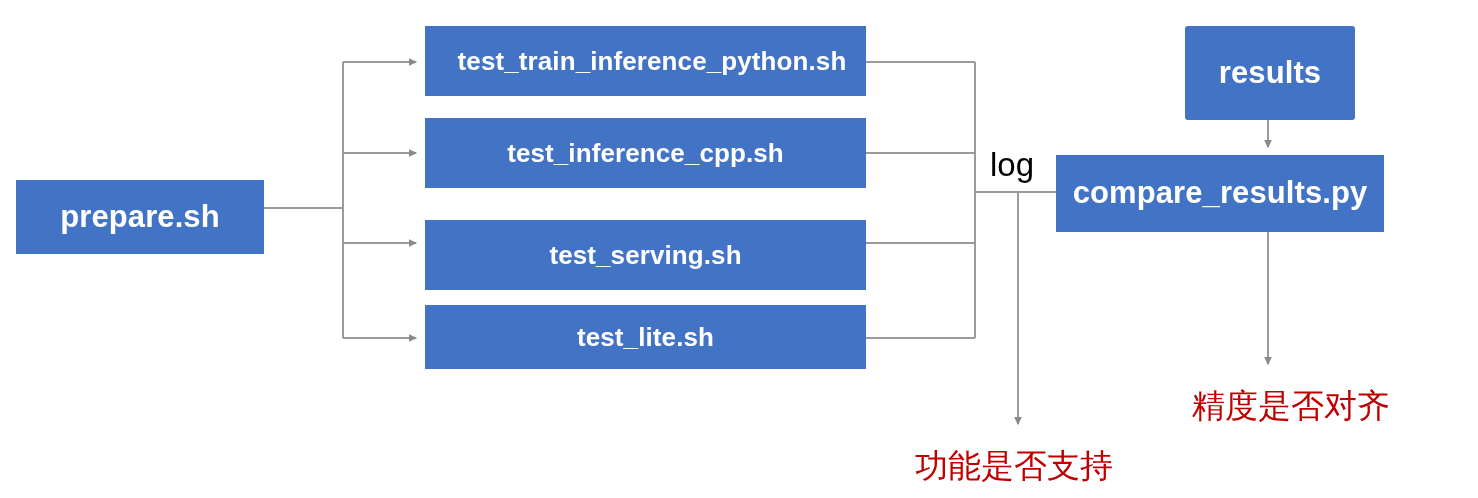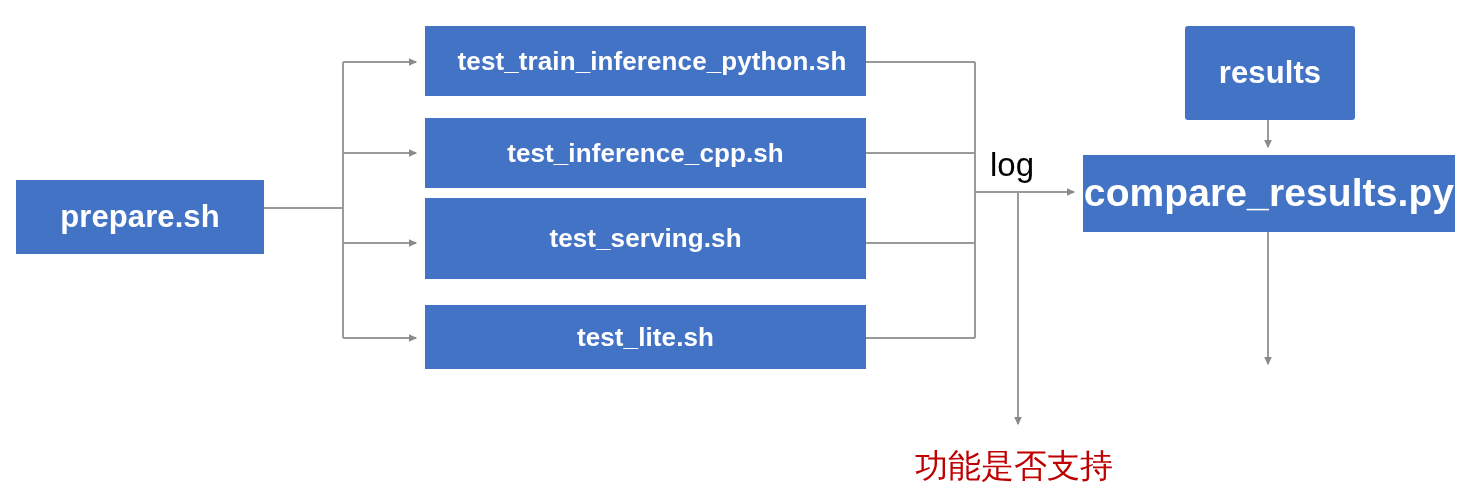--- a/index.html
+++ b/index.html
@@ -55,24 +55,24 @@
     color: #c00000;
     font-weight: 400;
     z-index: 3;
     white-space: nowrap;
   }
 
   
   #node-prepare      { left: 16px;   top: 180px; width: 248px; height: 74px;  font-size: 31px; }
   #node-train-python { left: 425px;  top: 26px;  width: 441px; height: 70px;  font-size: 26px; padding-left: 13px; }
   #node-inference-cpp{ left: 425px;  top: 118px; width: 441px; height: 70px;  font-size: 26px; }
-  #node-serving      { left: 425px;  top: 198px; width: 441px; height: 81px;  font-size: 26px; }
+  #node-serving      { left: 425px;  top: 220px; width: 441px; height: 70px;  font-size: 26px; }
   #node-lite         { left: 425px;  top: 305px; width: 441px; height: 64px;  font-size: 26px; }
   #node-results      { left: 1185px; top: 26px;  width: 170px; height: 94px;  font-size: 31px; }
-  #node-compare      { left: 1083px; top: 155px; width: 372px; height: 77px;  font-size: 39px; }
+  #node-compare      { left: 1056px; top: 155px; width: 328px; height: 77px;  font-size: 31px; }
 
   
   #label-log         { left: 990px;  top: 146px; font-size: 33px; text-align: center; }
   #annot-function    { left: 915px;  top: 444px; font-size: 33px; }
   #annot-precision   { left: 1192px; top: 384px; font-size: 33px; }
 </style>
 </head>
 <body>
 
 <div id="diagram-root">
@@ -120,14 +120,15 @@
   <div class="node" id="node-lite">test_lite.sh</div>
 
   <div class="node node-rounded" id="node-results">results</div>
 
   <div class="node" id="node-compare">compare_results.py</div>
 
   <div class="edge-label" id="label-log">log</div>
 
   <div class="annotation" id="annot-function">功能是否支持</div>
 
+  <div class="annotation" id="annot-precision">精度是否对齐</div>
 
 </div>
 
 </body></html>

